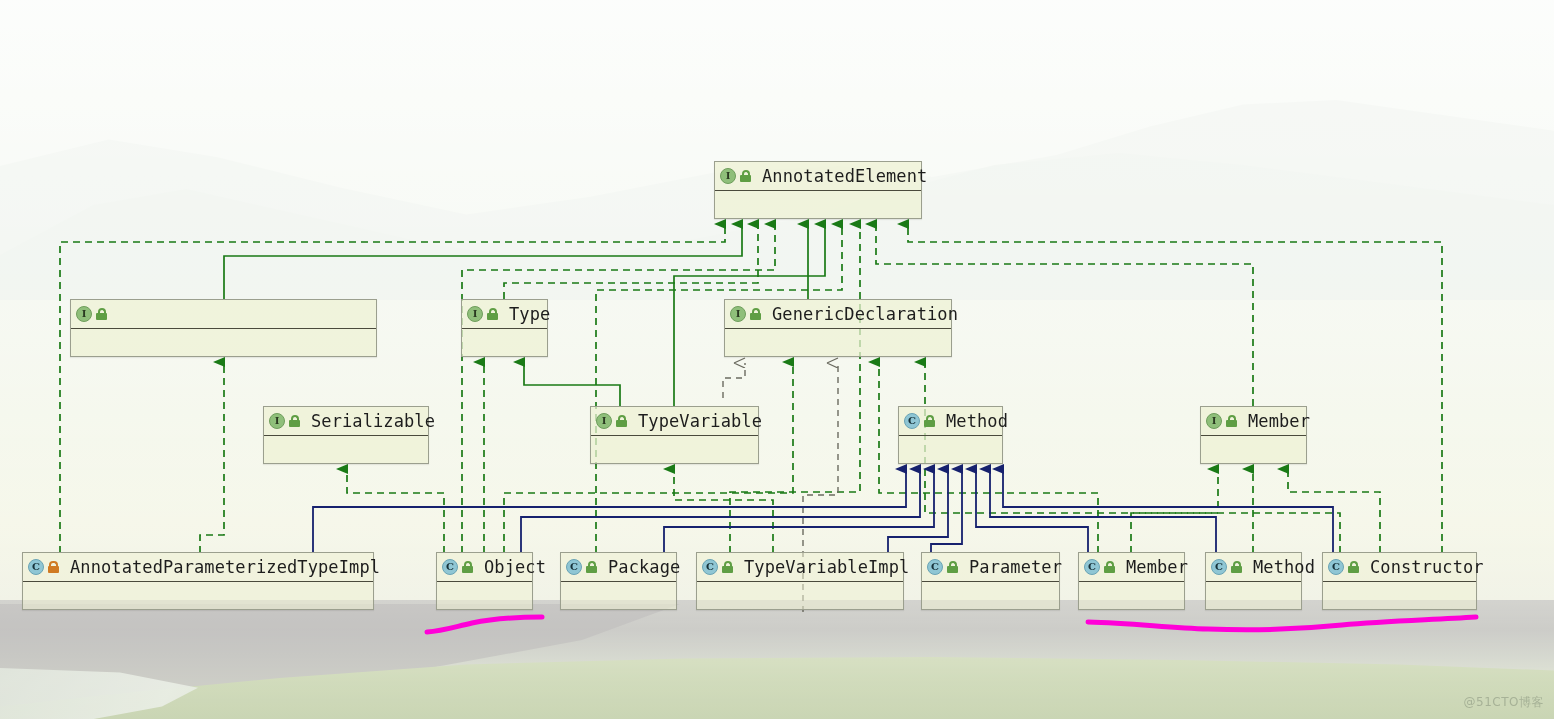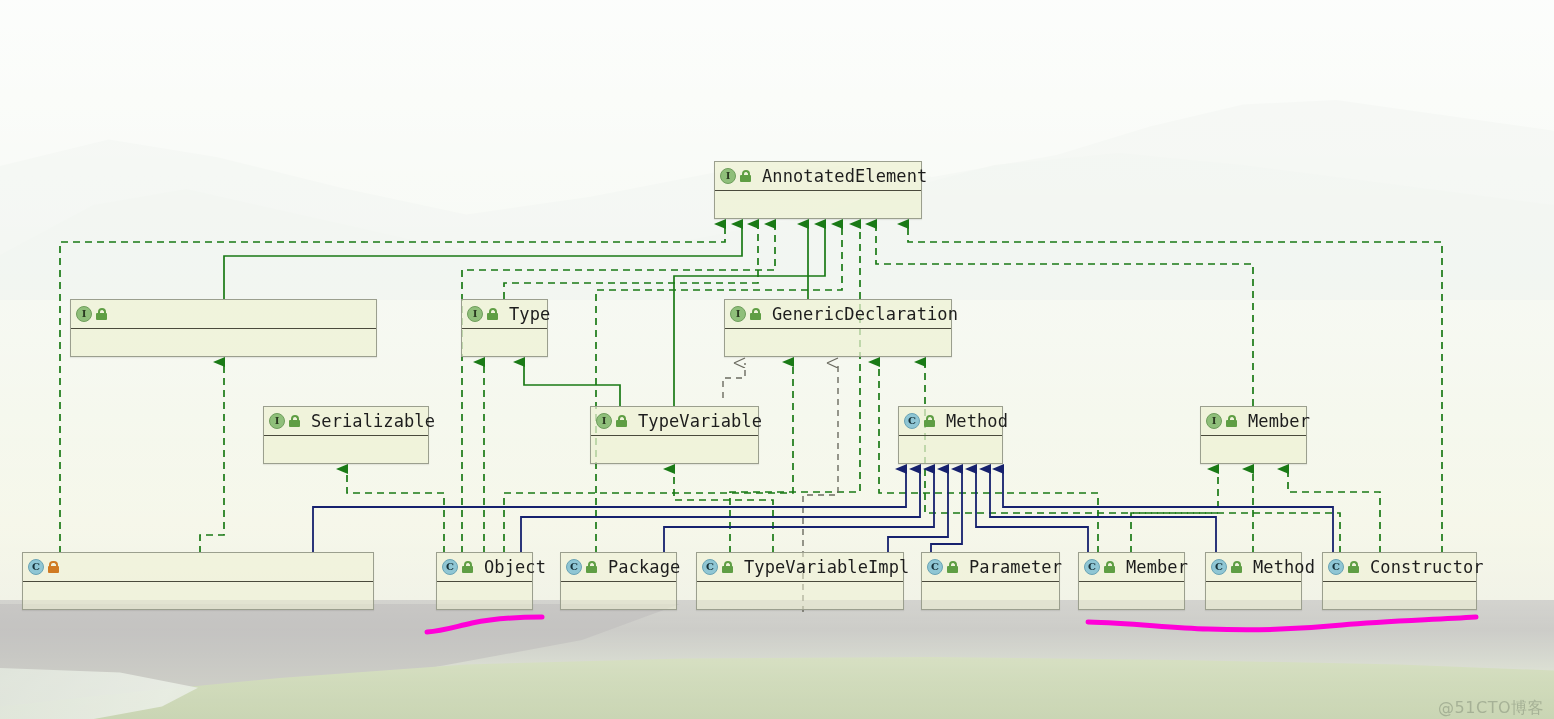--- a/index.html
+++ b/index.html
@@ -107,23 +107,23 @@
   }
   .lock.green i { background:#5f9e44; }
   .lock.green u { border-color:#5f9e44; }
   .lock.orange i { background:#d07a22; }
   .lock.orange u { border-color:#d07a22; left:1px; width:9px; }
 
   
   .ink { position:absolute; }
 
   .watermark {
-    position:absolute; right:10px; bottom:0;
+    position:absolute; right:10px; bottom:8px;
     font-family:"DejaVu Sans","Liberation Sans",sans-serif;
-    font-size:16px; color:rgba(120,130,110,.45);
+    font-size:12px; color:rgba(120,130,110,.45);
     letter-spacing:.5px;
   }
 </style>
 </head>
 <body>
 
 <div id="stage">
 
   <div id="bg">
     <div class="bg-sky"></div>
@@ -322,20 +322,21 @@
         </div>
         <div class="body"></div>
       </div>
       <div class="node alpha2" style="left: 22px; top: 552px; width: 352px; height: 58px;">
         <div class="hdr">
           <span class="badge cls">C</span>
           <span class="lock orange">
             <u></u>
             <i></i>
           </span>
+          <span class="nm">AnnotatedParameterizedTypeImpl</span>
         </div>
         <div class="body"></div>
       </div>
       <div class="node alpha2" style="left: 436px; top: 552px; width: 97px; height: 58px;">
         <div class="hdr">
           <span class="badge cls">C</span>
           <span class="lock green">
             <u></u>
             <i></i>
           </span>

